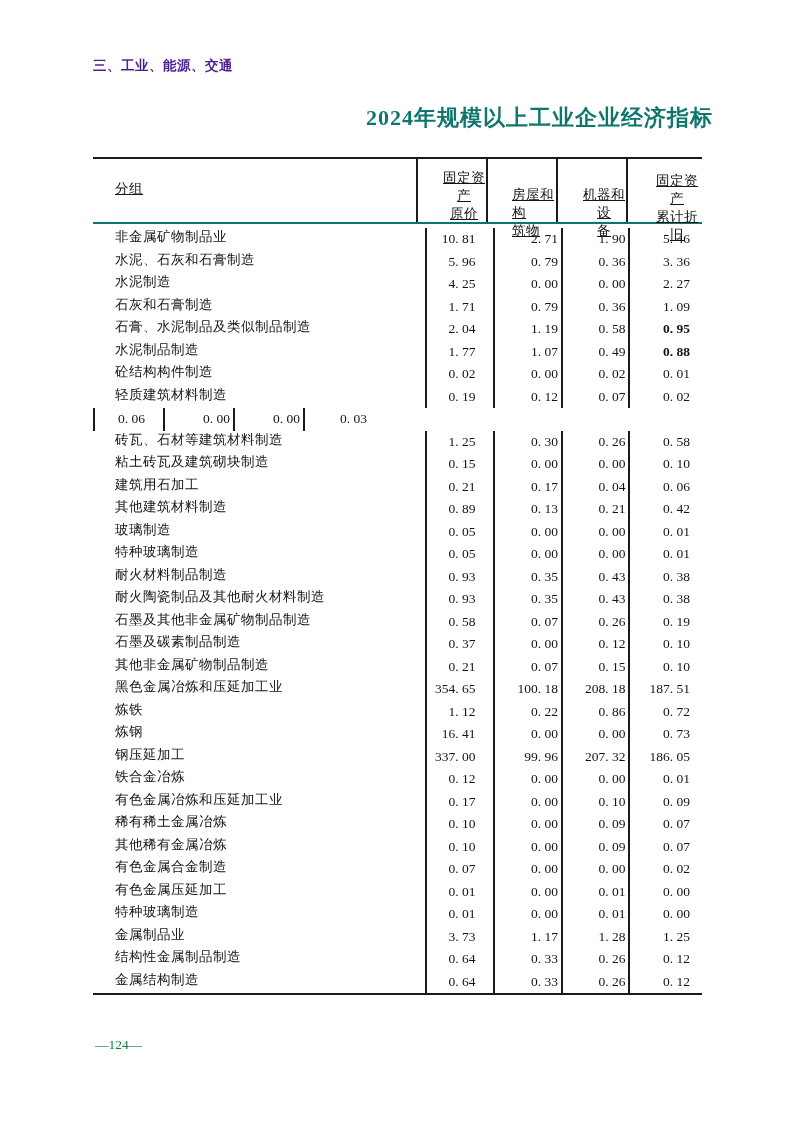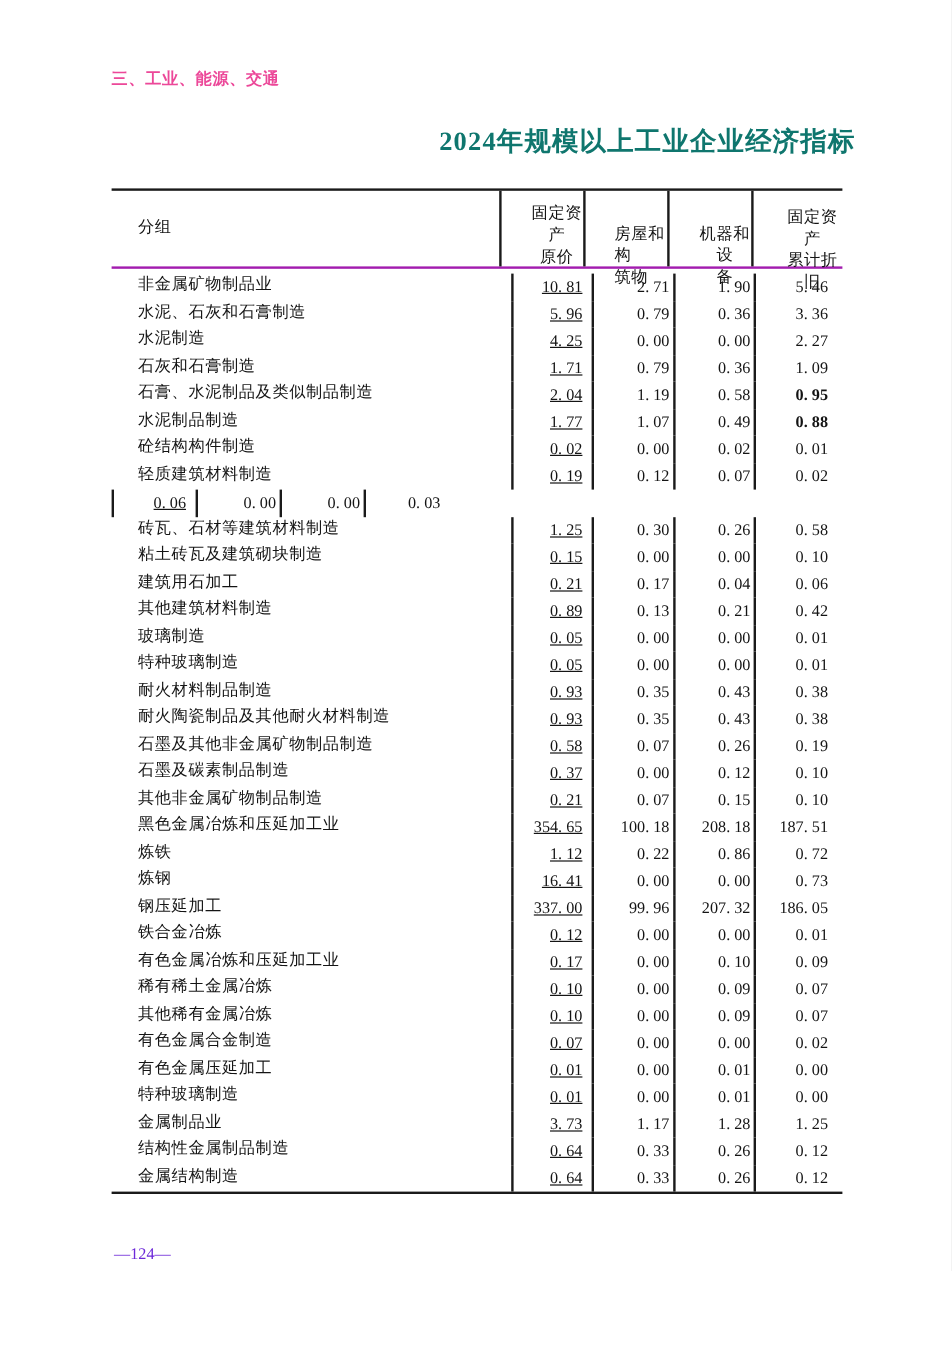--- a/index.html
+++ b/index.html
@@ -18,21 +18,21 @@
     overflow: hidden;
   }
   .section-header {
     position: absolute;
     left: 93px;
     top: 57px;
     font-family: Liberation Mono, monospace;
     font-weight: bold;
     font-size: 13.5px;
     letter-spacing: 0.5px;
-    color: #ec4899;
+    color: #4c1d95;
   }
   .title {
     position: absolute;
     left: 366px;
     top: 103px;
     margin: 0;
     font-size: 22px;
     font-weight: bold;
     letter-spacing: 1px;
     color: #0f766e;
@@ -44,21 +44,22 @@
     top: 157px;
     width: 609px;
     border-top: 2px solid #1a1a1a;
     border-bottom: 2px solid #1a1a1a;
     box-sizing: border-box;
     font-size: 13.5px;
   }
   .thead {
     display: flex;
     height: 63px;
-    border-bottom: 2px solid #a21caf;
+    border-bottom: 2px solid #0f766e;
+    text-decoration: underline;
   }
   .hc {
     box-sizing: border-box;
     white-space: pre-line;
     line-height: 18px;
     letter-spacing: 0.5px;
     padding-left: 24px;
   }
   .c0 { width: 323px; }
   .c1 { width: 70px; }
@@ -82,31 +83,31 @@
     overflow: hidden;
     white-space: nowrap;
   }
   .trow .c1, .trow .c2, .trow .c3, .trow .c4 {
     text-align: right;
     height: 100%;
     display: flex;
     align-items: center;
     justify-content: flex-end;
   }
-  .trow .c1 { padding-right: 8px; text-decoration: underline; }
+  .trow .c1 { padding-right: 18px; }
   .trow .c2 { padding-right: 3px; }
   .trow .c3 { padding-right: 3px; }
   .trow .c4 { padding-right: 12px; }
   .bold { font-weight: bold; }
   .page-number {
     position: absolute;
     left: 95px;
     top: 1037px;
     font-size: 13.5px;
-    color: #6d28d9;
+    color: #15803d;
   }
 </style>
 </head>
 <body>
 
 <div class="page">
 
   <div class="section-header">三、工业、能源、交通</div>
 
   <h1 class="title">2024年规模以上工业企业经济指标</h1>

